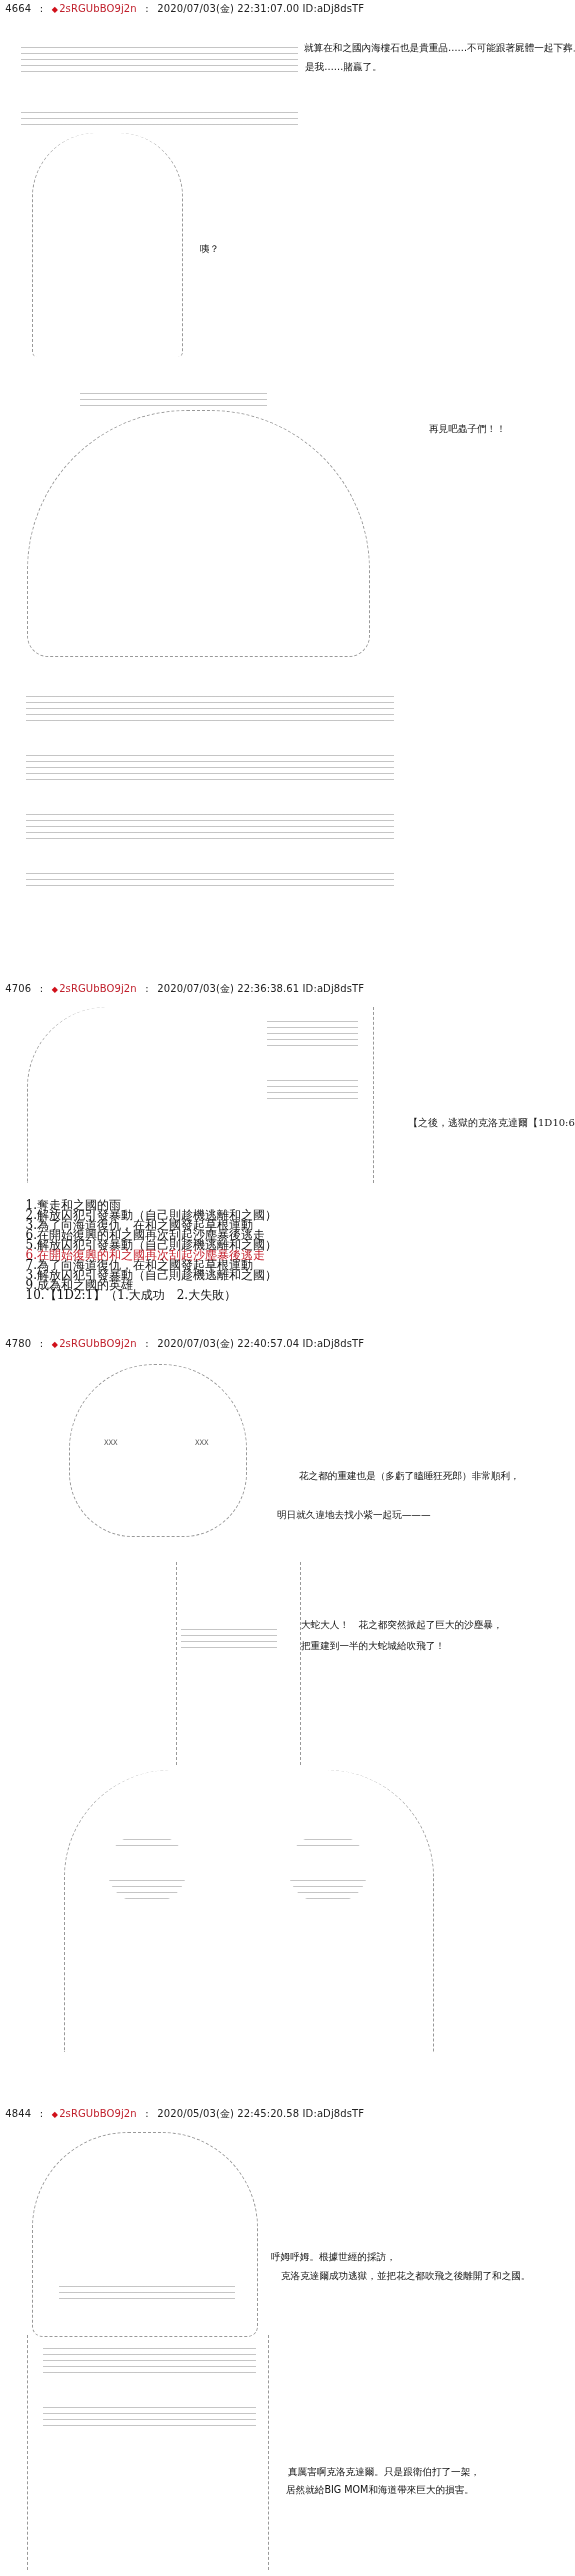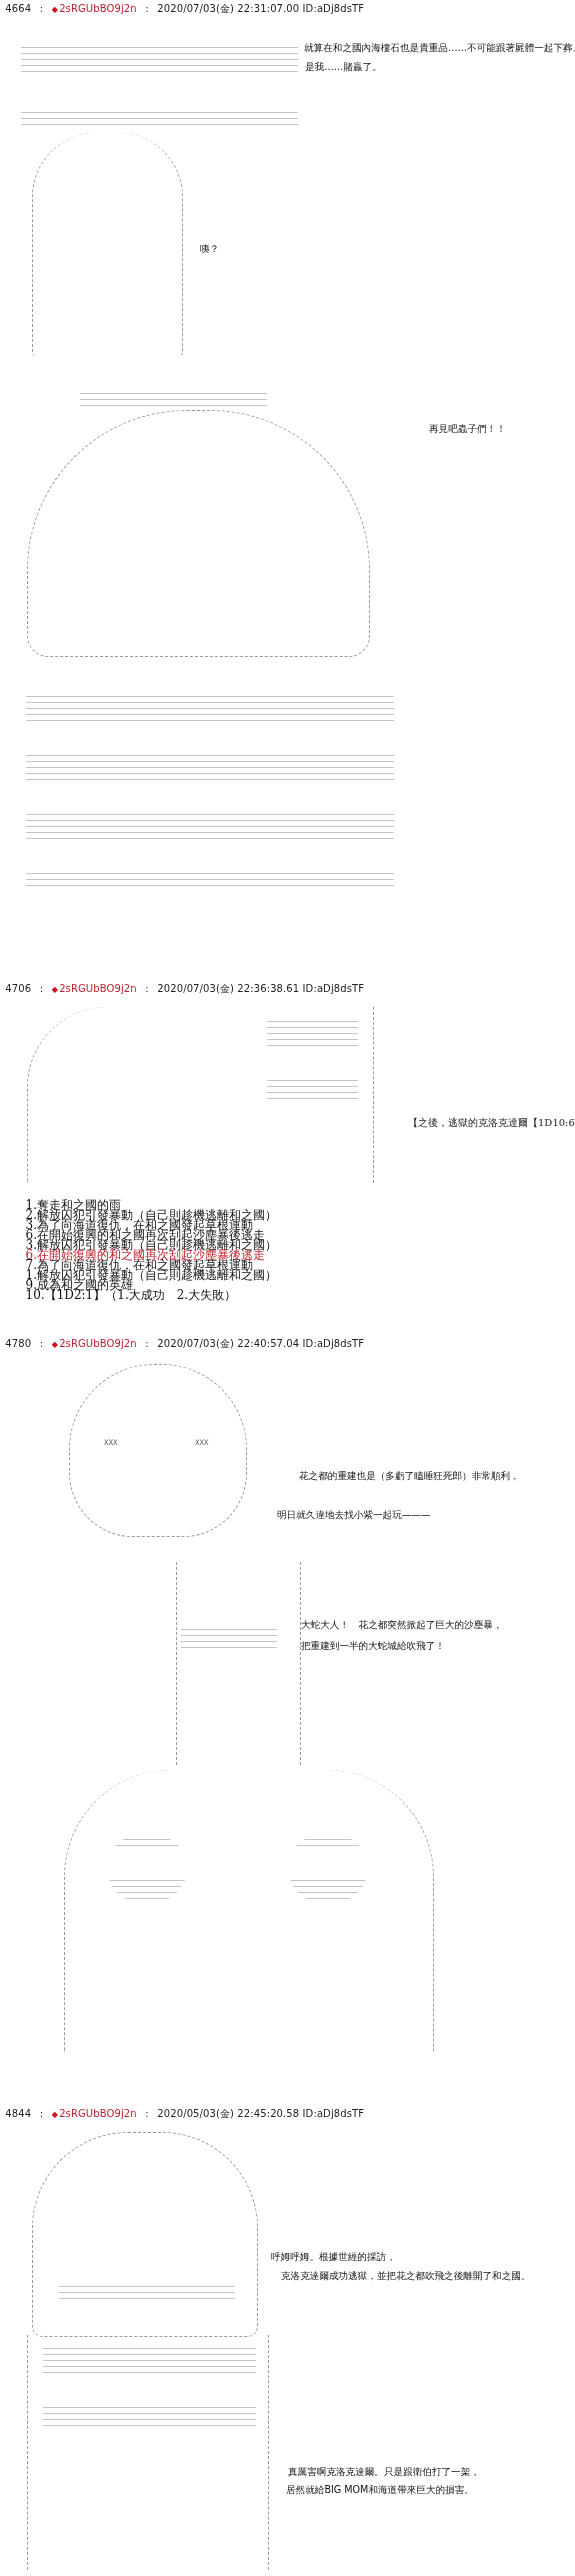--- a/index.html
+++ b/index.html
@@ -57,24 +57,24 @@
 <div class="art" style="left:27px;top:1007px;width:197px;height:176px;border-left:0.5px dashed #888;border-radius:80px 0 0 0;"></div>
 <div class="art" style="left:224px;top:1007px;width:149px;height:176px;border-right:0.5px dashed #888;"></div>
 <div class="art hatch" style="left:267px;top:1002px;width:91px;height:101px;"></div>
 <div class="bracket" style="left:408px;top:1116px;">【之後，逃獄的克洛克達爾【1D10:6】】</div>
 
 <div class="list" style="top:1200px;">
   <div class="item">1.奪走和之國的雨</div>
   <div class="item">2.解放囚犯引發暴動（自己則趁機逃離和之國）</div>
   <div class="item">3.為了向海道復仇，在和之國發起草根運動</div>
   <div class="item">6.在開始復興的和之國再次刮起沙塵暴後逃走</div>
-  <div class="item">3.解放囚犯引發暴動（自己則趁機逃離和之國）</div>
+  <div class="item">5.解放囚犯引發暴動（自己則趁機逃離和之國）</div>
   <div class="item red">6.在開始復興的和之國再次刮起沙塵暴後逃走</div>
   <div class="item">7.為了向海道復仇，在和之國發起草根運動</div>
-  <div class="item">1.解放囚犯引發暴動（自己則趁機逃離和之國）</div>
+  <div class="item">3.解放囚犯引發暴動（自己則趁機逃離和之國）</div>
   <div class="item">9.成為和之國的英雄</div>
   <div class="item">10.【1D2:1】（1.大成功　2.大失敗）</div>
 </div>
 
 <div class="post-header" style="top:1337px;">
   <span class="num">4780</span>
   <span class="sep">:</span>
   <span class="diamond">◆</span><span class="trip">2sRGUbBO9j2n</span>
   <span class="sep">:</span>
   <span class="meta">2020/07/03(金) 22:40:57.04</span>

